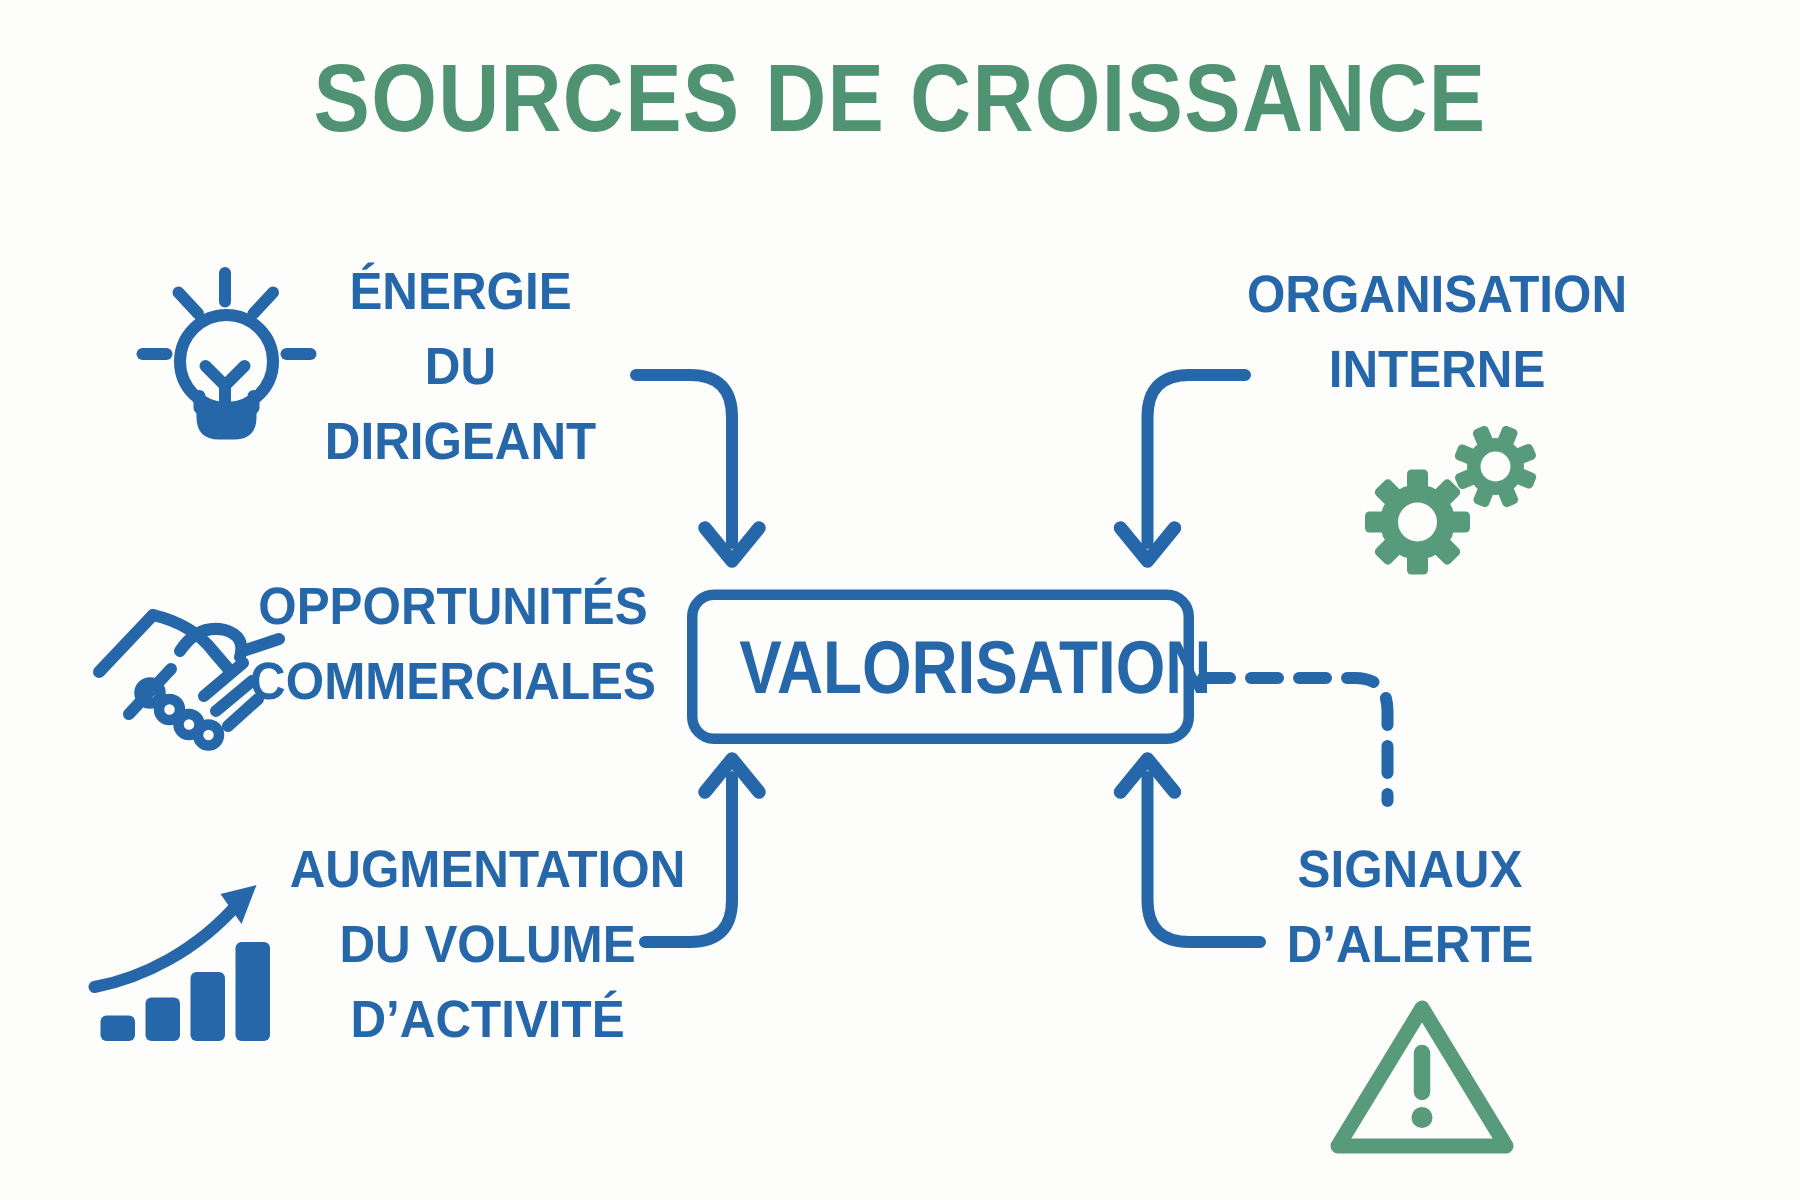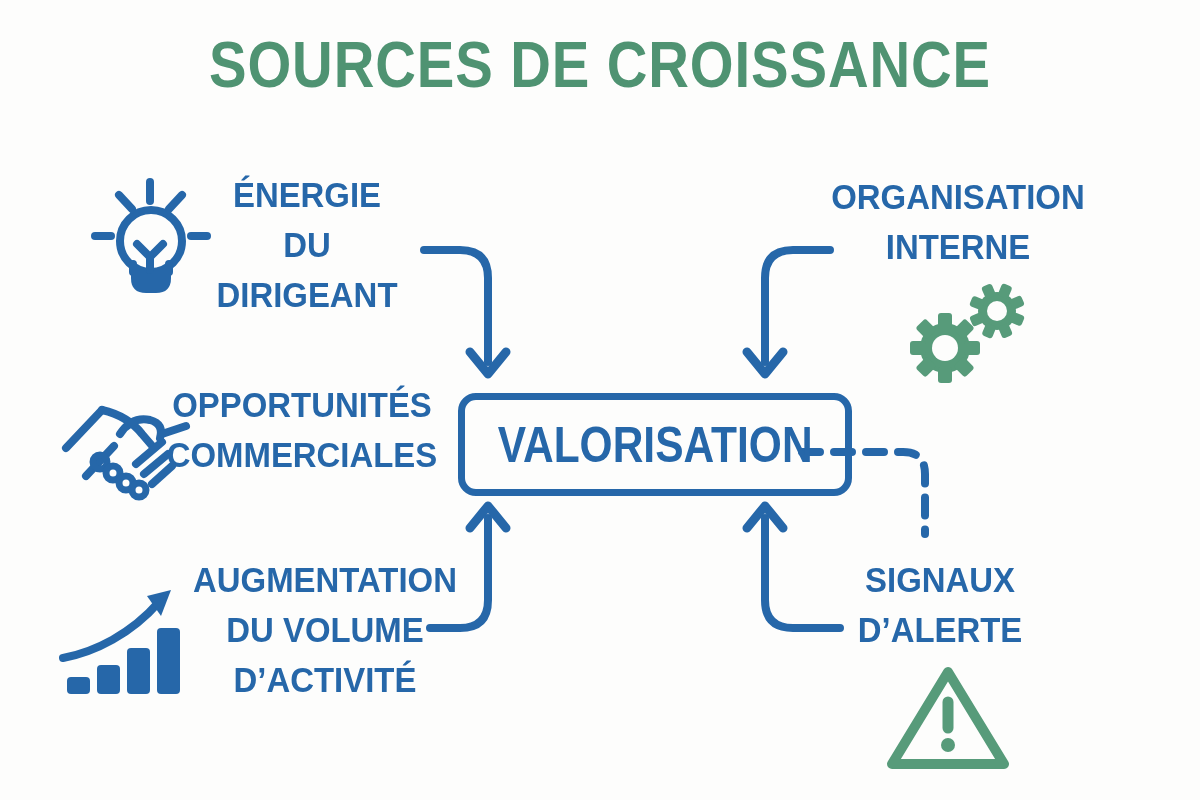--- a/index.html
+++ b/index.html
@@ -25,25 +25,25 @@
     font-weight:bold;
     font-size:35px;
     line-height:50px;
     text-align:center;
     transform:scaleX(0.94);
     transform-origin:center top;
     white-space:nowrap;
   }
   .label span { display:block; }
   .valo-box {
-    left:458px; top:393px; width:394px; height:103px;
+    left:458px; top:393px; width:338px; height:103px;
     box-sizing:border-box;
     border:7px solid #2667a9;
     border-radius:18px;
-    display:flex; align-items:center; justify-content:center;
+    display:flex; align-items:center; justify-content:flex-start;
     background:transparent;
   }
   .valo-box span {
     color:#2667a9; font-weight:bold; font-size:50px;
     transform:scaleX(0.85); white-space:nowrap;
   }
   svg { overflow:visible; display:block; }
   .stroke-blue { stroke:#2667a9; fill:none; stroke-linecap:round; stroke-linejoin:round; }
   .fill-blue   { fill:#2667a9; stroke:none; }
   .stroke-green{ stroke:#579b7a; fill:none; stroke-linecap:round; stroke-linejoin:round; }

